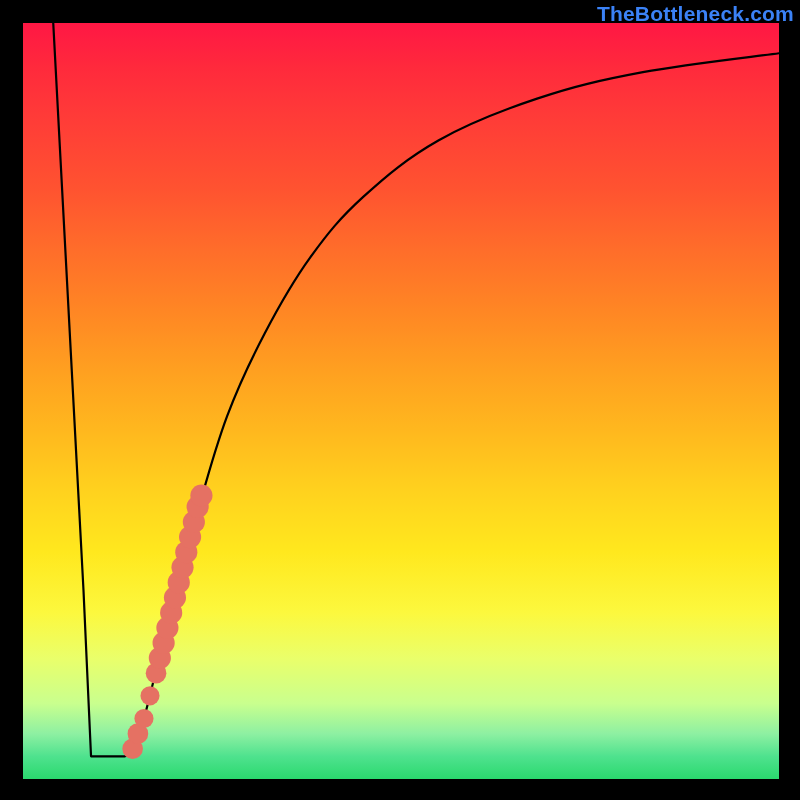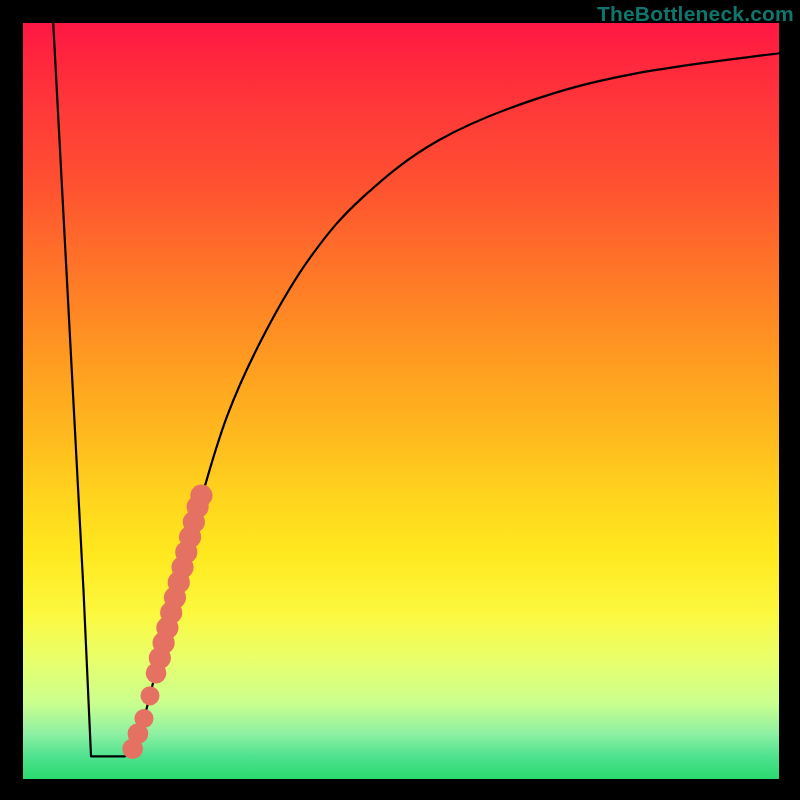--- a/index.html
+++ b/index.html
@@ -44,21 +44,21 @@
       #2ad96e 100%
     );
     border: 1px solid #000;
   }
   .watermark {
     position: absolute;
     top: 2px;
     right: 6px;
     font-size: 21px;
     font-weight: 600;
-    color: #0f766e;
+    color: #3b82f6;
     letter-spacing: 0.2px;
     user-select: none;
     text-align: right;
   }
   svg.curve {
     position: absolute;
     left: 0;
     top: 0;
     width: 100%;
     height: 100%;

